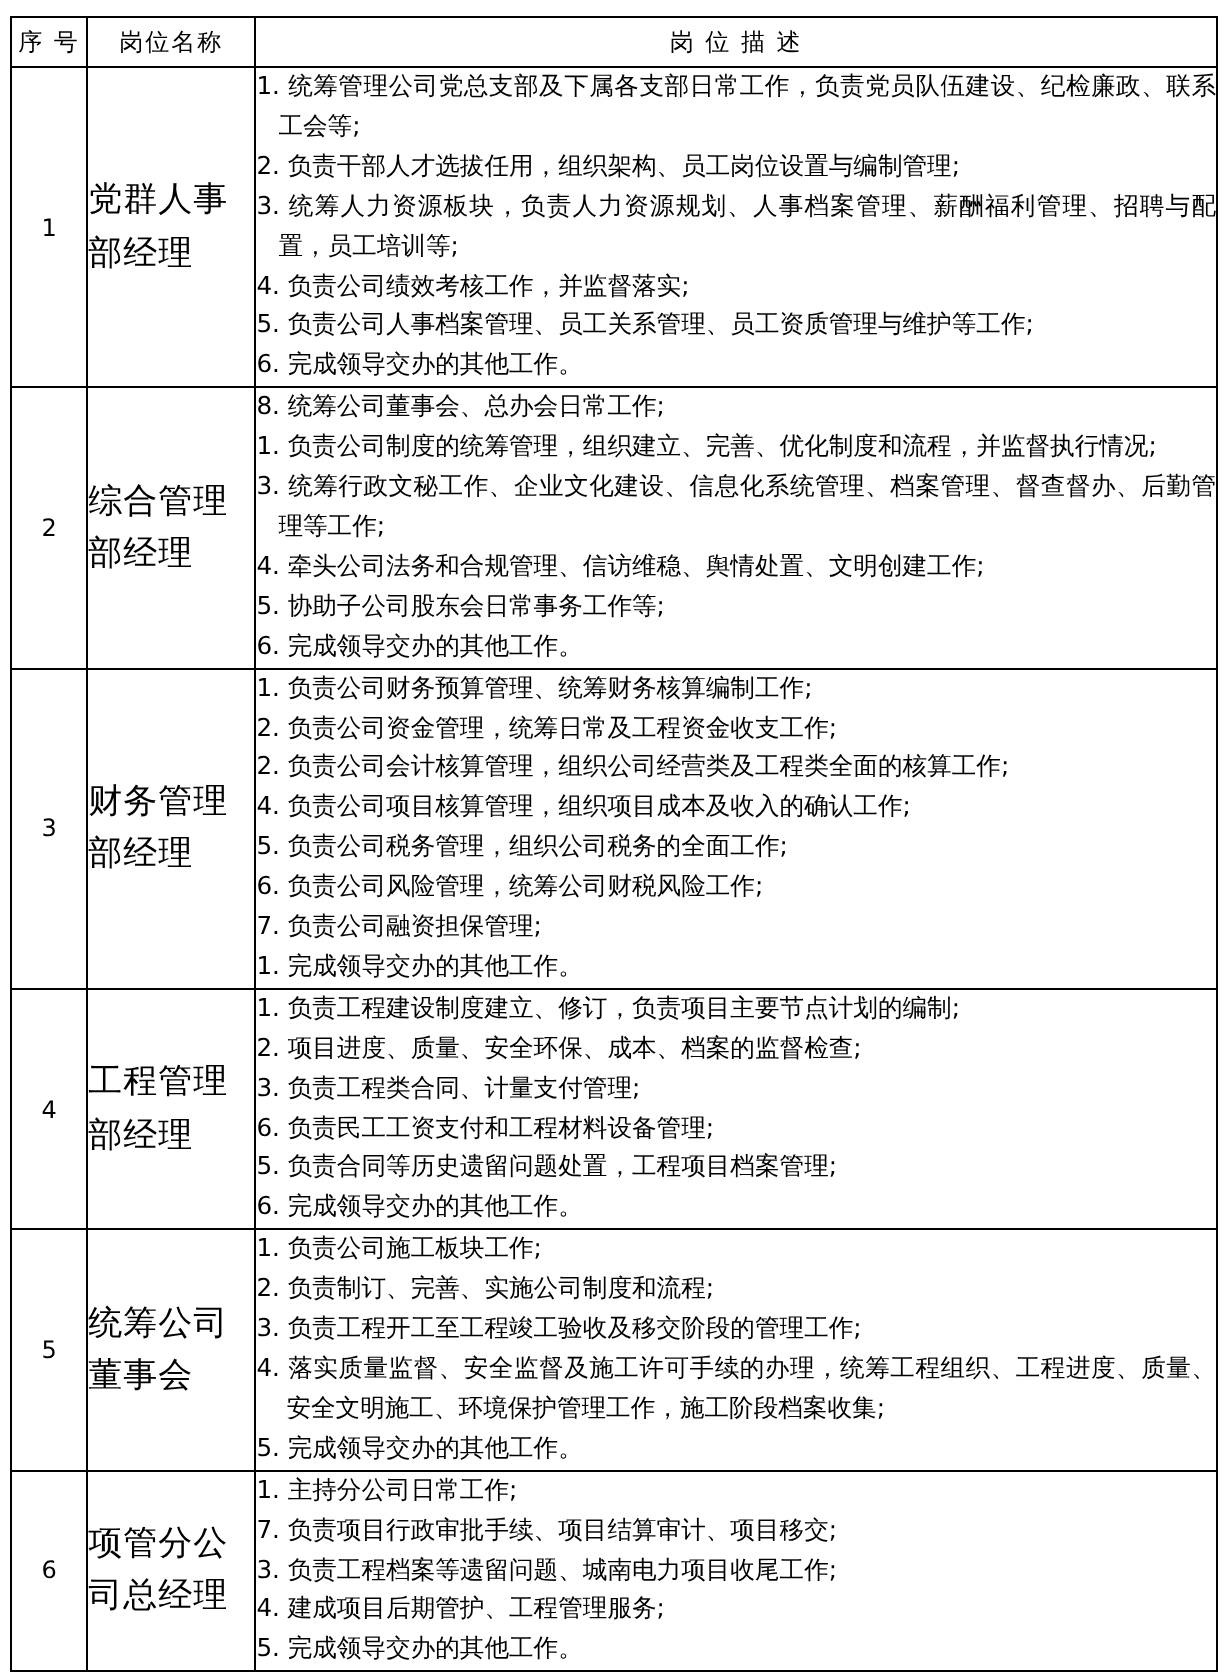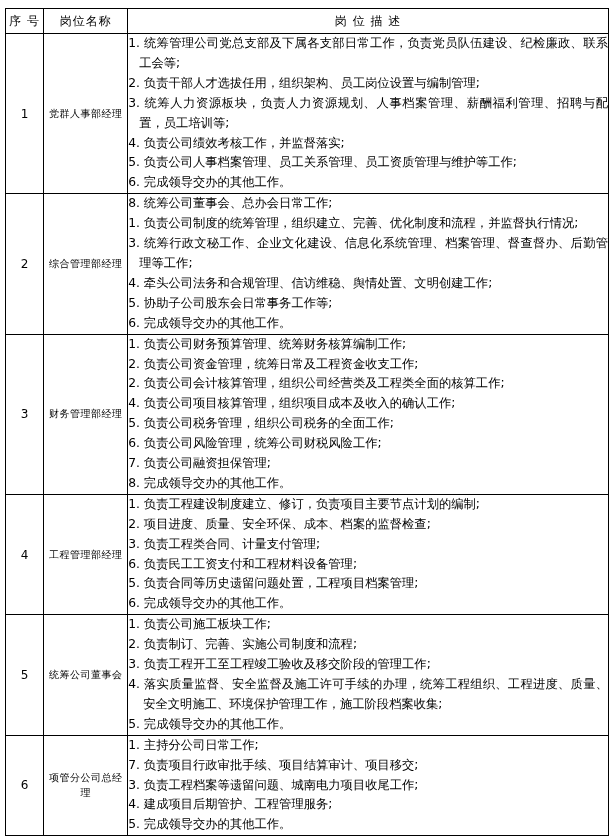--- a/index.html
+++ b/index.html
@@ -42,22 +42,21 @@
   col.c-no { width: 38px; }
   col.c-name { width: 84px; }
   col.c-desc { width: 480px; }
 
   td.no {
     text-align: center;
     font-size: 12px;
     vertical-align: middle;
   }
   td.name {
-    text-align: center;
-    font-size: 10px;
+    font-size: 17px;
     line-height: 1.55;
     vertical-align: middle;
     padding: 2px 4px;
     letter-spacing: 0.5px;
   }
   td.desc {
     font-size: 12.3px;
     line-height: 1.62;
     vertical-align: middle;
     padding: 5px 6px 5px 7px;
@@ -120,21 +119,21 @@
         <td class="no">3</td>
         <td class="name">财务管理部经理</td>
         <td class="desc">
           <span class="line">1. 负责公司财务预算管理、统筹财务核算编制工作;</span>
           <span class="line">2. 负责公司资金管理，统筹日常及工程资金收支工作;</span>
           <span class="line">2. 负责公司会计核算管理，组织公司经营类及工程类全面的核算工作;</span>
           <span class="line">4. 负责公司项目核算管理，组织项目成本及收入的确认工作;</span>
           <span class="line">5. 负责公司税务管理，组织公司税务的全面工作;</span>
           <span class="line">6. 负责公司风险管理，统筹公司财税风险工作;</span>
           <span class="line">7. 负责公司融资担保管理;</span>
-          <span class="line">8. 完成领导交办的其他工作。</span>
+          <span class="line">1. 完成领导交办的其他工作。</span>
         </td>
       </tr>
       <tr>
         <td class="no">4</td>
         <td class="name">工程管理部经理</td>
         <td class="desc">
           <span class="line">1. 负责工程建设制度建立、修订，负责项目主要节点计划的编制;</span>
           <span class="line">2. 项目进度、质量、安全环保、成本、档案的监督检查;</span>
           <span class="line">3. 负责工程类合同、计量支付管理;</span>
           <span class="line">6. 负责民工工资支付和工程材料设备管理;</span>

